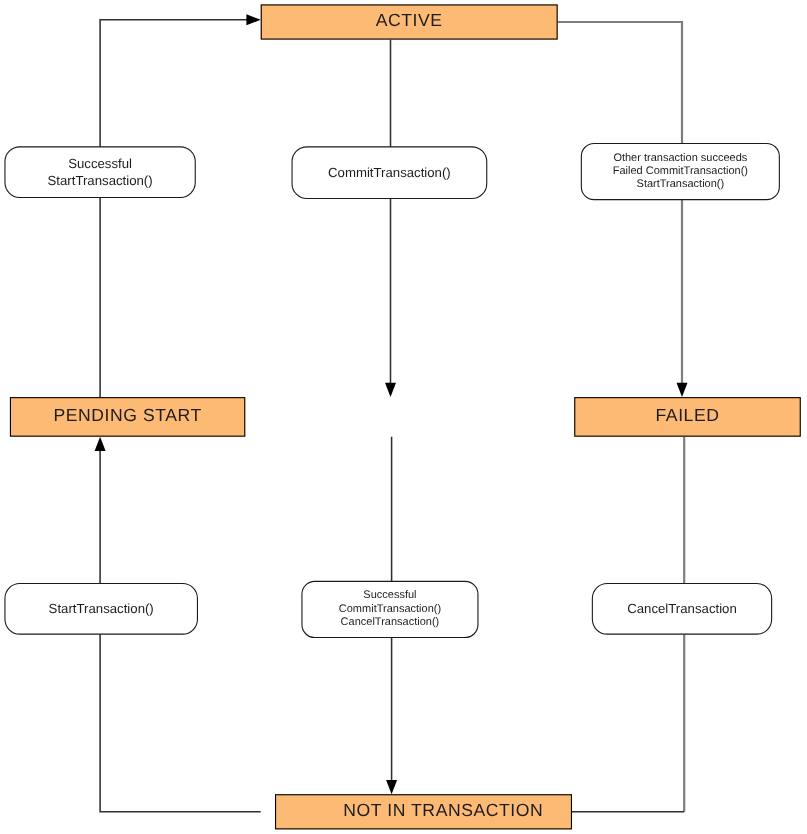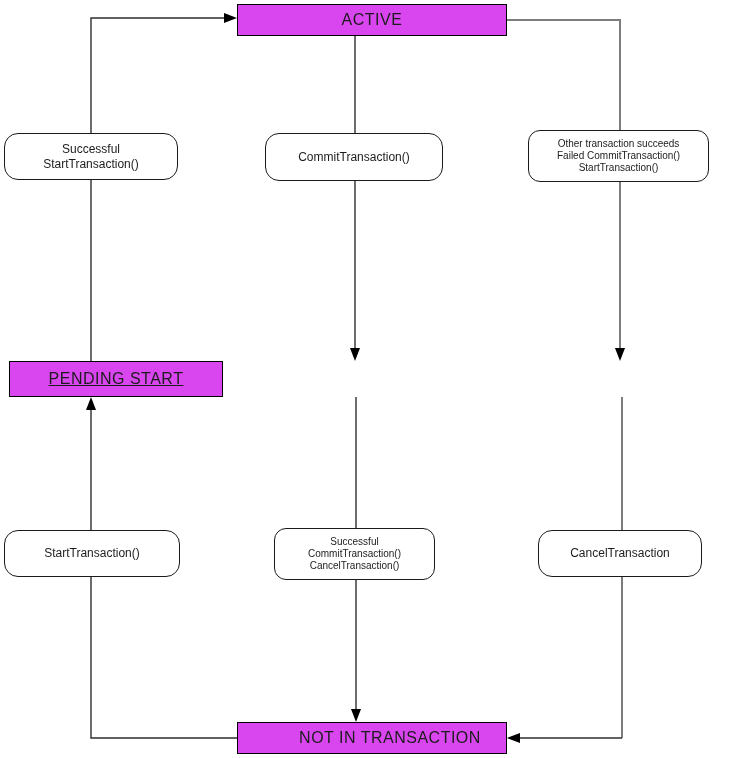--- a/index.html
+++ b/index.html
@@ -18,21 +18,21 @@
   #connector-layer {
     position: absolute;
     left: 0;
     top: 0;
     width: 734px;
     height: 758px;
   }
   .state-box {
     position: absolute;
     box-sizing: border-box;
-    background: #d946ef;
+    background: #fdba74;
     border: 1px solid #000000;
     display: flex;
     align-items: center;
     justify-content: center;
     font-size: 16px;
     color: #1c1c1c;
     letter-spacing: 0.5px;
     white-space: nowrap;
   }
   .edge-label {
@@ -51,24 +51,24 @@
     text-align: center;
     white-space: nowrap;
   }
   .edge-label.small {
     font-size: 10px;
     line-height: 1.2;
     border-radius: 12px;
   }
   
   #node-active            { left: 237px; top: 4px;   width: 270px; height: 32px; }
-  #node-pending-start     { left: 9px;   top: 361px; width: 214px; height: 36px; text-decoration: underline; }
+  #node-pending-start     { left: 9px;   top: 361px; width: 214px; height: 36px; }
   #node-pending-commit    { left: 257px; top: 361px; width: 212px; height: 36px; }
   #node-failed            { left: 522px; top: 361px; width: 206px; height: 36px; }
-  #node-not-in-transaction{ left: 237px; top: 722px; width: 270px; height: 32px; padding-left: 36px; }
+  #node-not-in-transaction{ left: 250px; top: 722px; width: 270px; height: 32px; padding-left: 36px; }
   
   #label-successful-start { left: 4px;   top: 133px; width: 174px; height: 47px; }
   #label-commit-top       { left: 265px; top: 133px; width: 178px; height: 48px; }
   #label-other-fail       { left: 528px; top: 130px; width: 181px; height: 52px; }
   #label-start-bottom     { left: 4px;   top: 530px; width: 176px; height: 47px; }
   #label-successful-commit{ left: 274px; top: 528px; width: 161px; height: 52px; }
   #label-commit-bottom    { left: 538px; top: 530px; width: 164px; height: 47px; }
 </style>
 </head>
 <body>
@@ -99,20 +99,23 @@
 
   <div id="node-active" class="state-box">
     <span>ACTIVE</span>
   </div>
 
   <div id="node-pending-start" class="state-box">
     <span>PENDING START</span>
   </div>
 
 
+  <div id="node-failed" class="state-box">
+    <span>FAILED</span>
+  </div>
 
   <div id="node-not-in-transaction" class="state-box">
     <span>NOT IN TRANSACTION</span>
   </div>
 
   <div id="label-successful-start" class="edge-label">
     <span>Successful</span>
     <span>StartTransaction()</span>
   </div>
 

